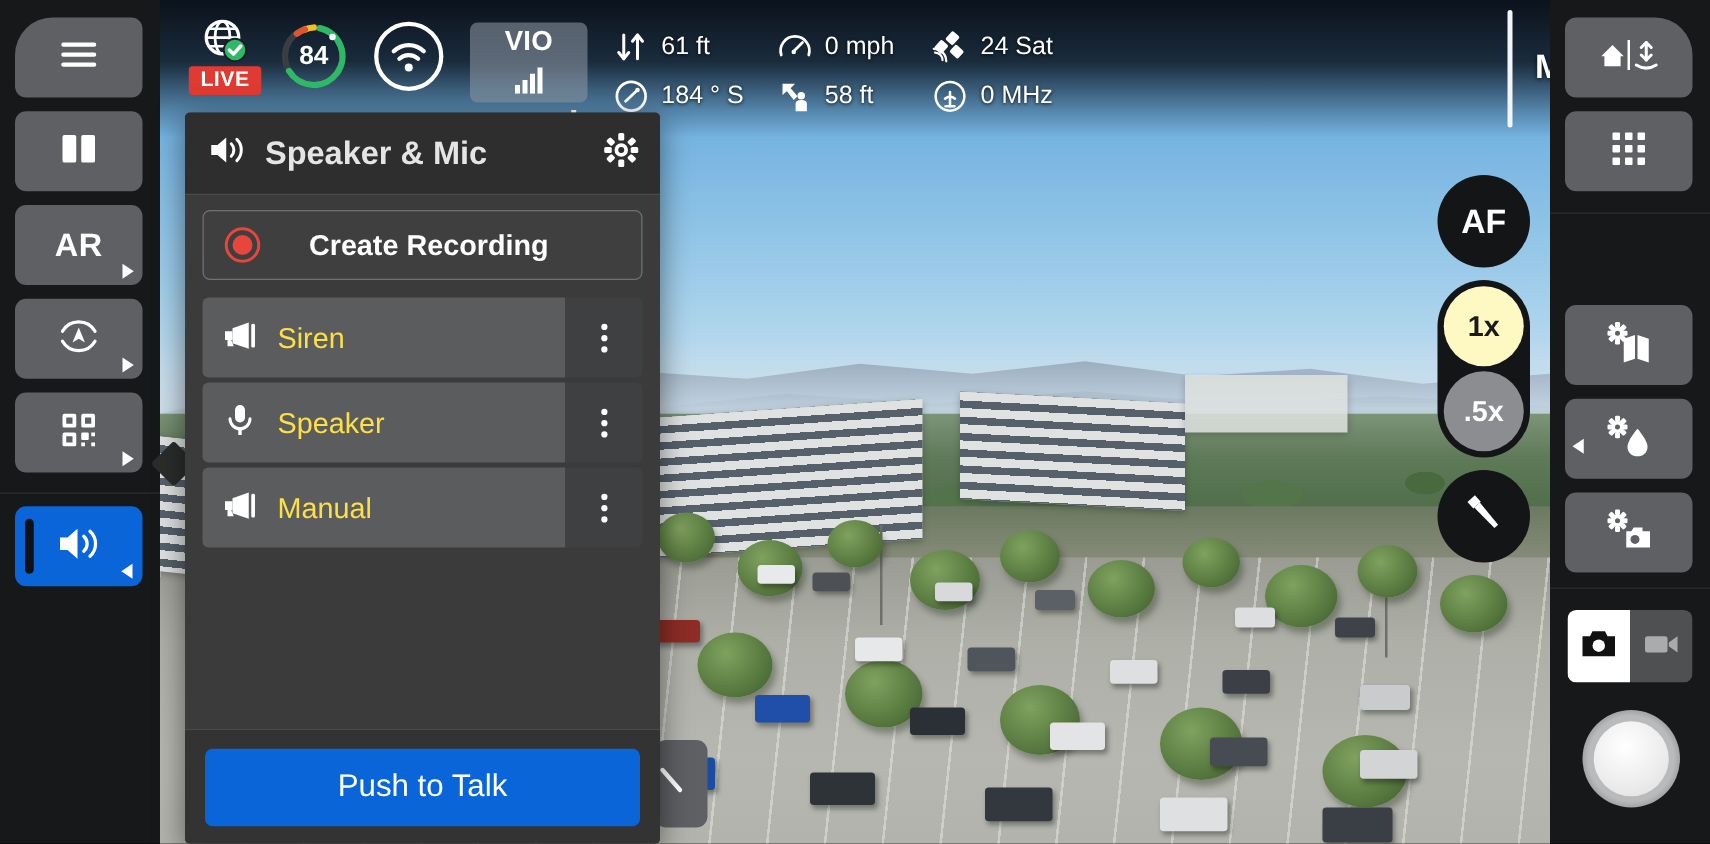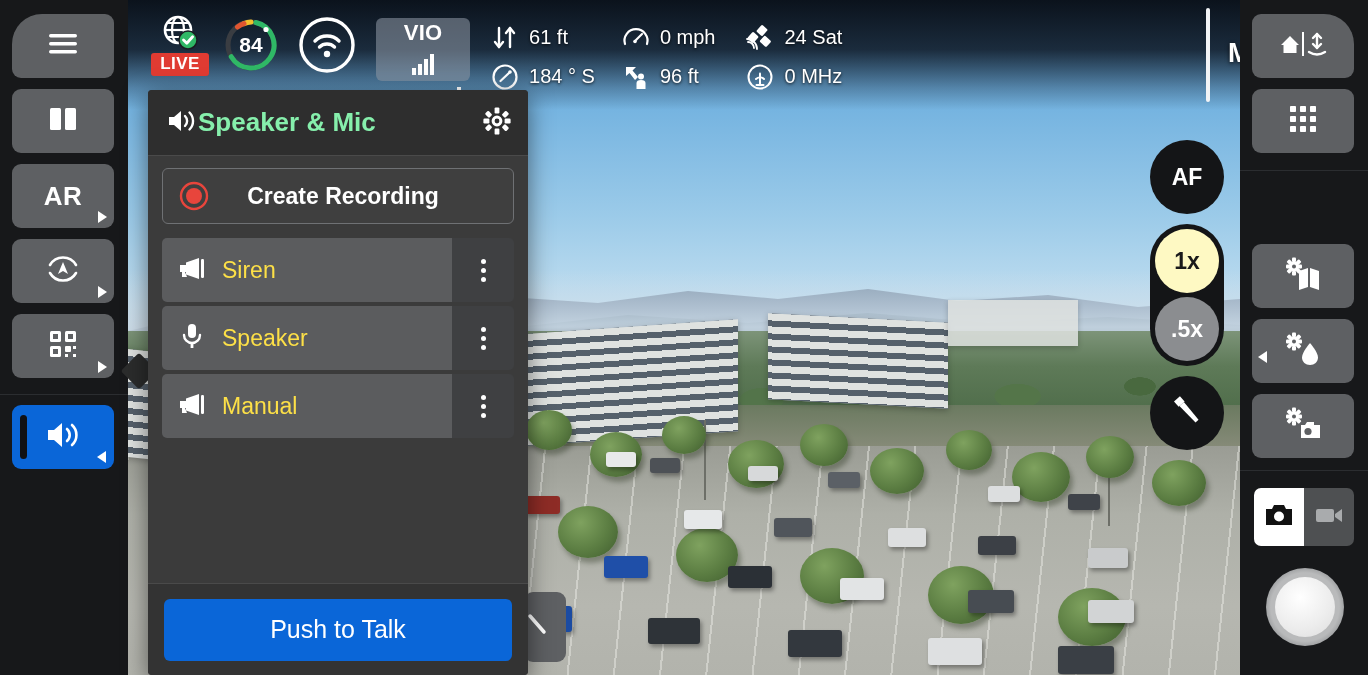--- a/index.html
+++ b/index.html
@@ -162,21 +162,21 @@
   }
   .panel-nub {
     position: absolute; left: 126px; top: 358px;
     width: 26px; height: 26px; background: #2b2c2c;
     transform: rotate(45deg); border-radius: 3px;
   }
   .panel-hd {
     height: 66px; background: #2e2e2e; display: flex; align-items: center;
     padding: 0 16px 0 18px; flex: none; border-bottom: 1px solid #4a4a4a;
   }
-  .panel-title { color: #86efac; font-size: 26px; font-weight: bold; flex: 1; }
+  .panel-title { color: #e5e5e5; font-size: 26px; font-weight: bold; margin-left: 14px; flex: 1; }
   .panel-body { flex: 1; background: #3b3b3b; padding: 12px 14px 0; overflow: hidden; }
   .rec-btn {
     height: 56px; border: 1px solid #6f7174; border-radius: 6px;
     background: #3f3f3f; display: flex; align-items: center; padding: 4px 16px;
     margin-bottom: 14px;
   }
   .rec-dot { width: 30px; height: 30px; flex: none; }
   .rec-lbl { flex: 1; text-align: center; color: #fff; font-size: 23px; font-weight: bold;
              padding-right: 20px; }
   .row { display: flex; height: 64px; margin-bottom: 4px; }
@@ -202,21 +202,21 @@
   .hidden-btn {
     position: absolute; left: 524px; top: 592px; width: 42px; height: 70px;
     background: #5e6063; border-radius: 9px;
   }
 
   
   .rail { position: absolute; left: 1150px; top: 140px; width: 74px; }
   .rail-circle {
     width: 74px; height: 74px; border-radius: 50%; background: #141517;
     display: flex; align-items: center; justify-content: center;
-    color: #fff; font-size: 23px; font-weight: 600;
+    color: #fff; font-size: 27px; font-weight: 600;
   }
   .zoom-group {
     margin-top: 10px; width: 74px; background: #141517; border-radius: 37px;
     padding: 5px 0; display: flex; flex-direction: column; align-items: center; gap: 4px;
   }
   .zoom-pill {
     width: 64px; height: 64px; border-radius: 50%; background: #8b8d90;
     display: flex; align-items: center; justify-content: center;
     color: #fff; font-size: 23px; font-weight: 600;
   }
@@ -432,21 +432,21 @@
         <span class="tel-val">0 mph</span>
       </div>
       <div class="tel-row">
         <span class="tel-ic">
           <svg width="28" height="28" viewBox="0 0 28 28">
             <path d="M4,4 L4,13 L7.5,10 L13,17 L16,14 L10.5,7.5 L14,4 Z" fill="#fff"></path>
             <circle cx="19" cy="13.5" r="3" fill="#fff"></circle>
             <path d="M14.5,26 L14.5,20 Q14.5,17 19,17 Q23.5,17 23.5,20 L23.5,26 Z" fill="#fff"></path>
           </svg>
         </span>
-        <span class="tel-val">96 ft</span>
+        <span class="tel-val">58 ft</span>
       </div>
     </div>
 
     <div class="tel-col w3">
       <div class="tel-row">
         <span class="tel-ic">
           <svg width="30" height="28" viewBox="0 0 30 28">
             <g fill="#fff">
               <rect x="13" y="2" width="8" height="9" rx="1.4" transform="rotate(42 17 6.5)"></rect>
               <rect x="4" y="9" width="8" height="9" rx="1.4" transform="rotate(42 8 13.5)"></rect>

